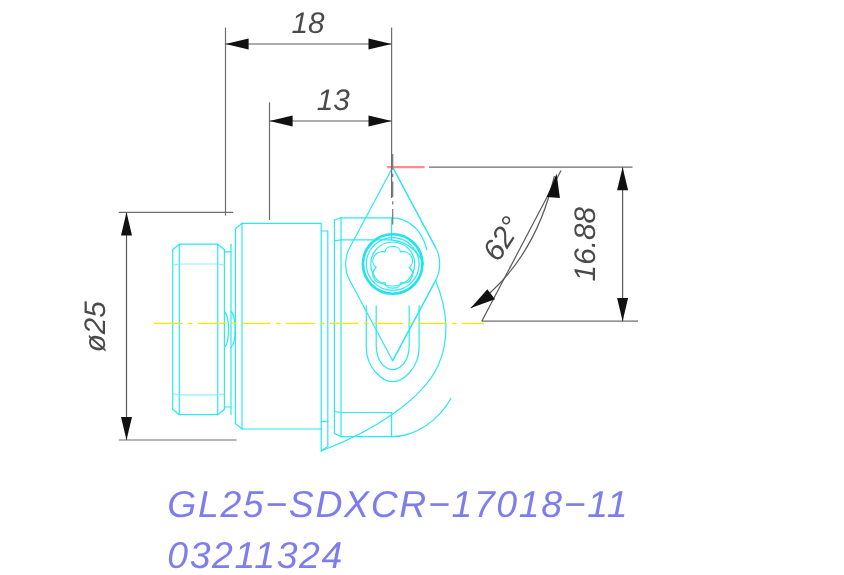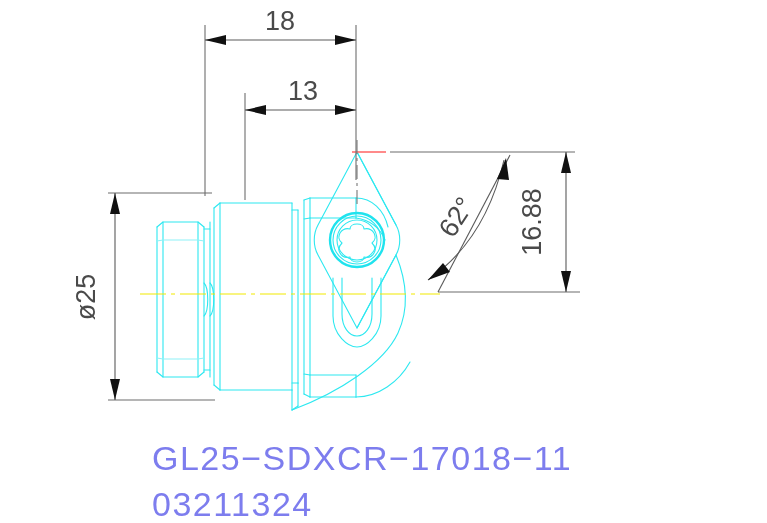--- a/index.html
+++ b/index.html
@@ -10,20 +10,21 @@
   }
   body {
     font-family: "Liberation Sans", sans-serif;
   }
   #canvas-root {
     position: relative;
     width: 767px;
     height: 523px;
     background: #ffffff;
     overflow: hidden;
+    font-style: italic;
   }
   svg#drawing {
     position: absolute;
     left: 0;
     top: 0;
     width: 767px;
     height: 523px;
     display: block;
   }
   .dim-text {

